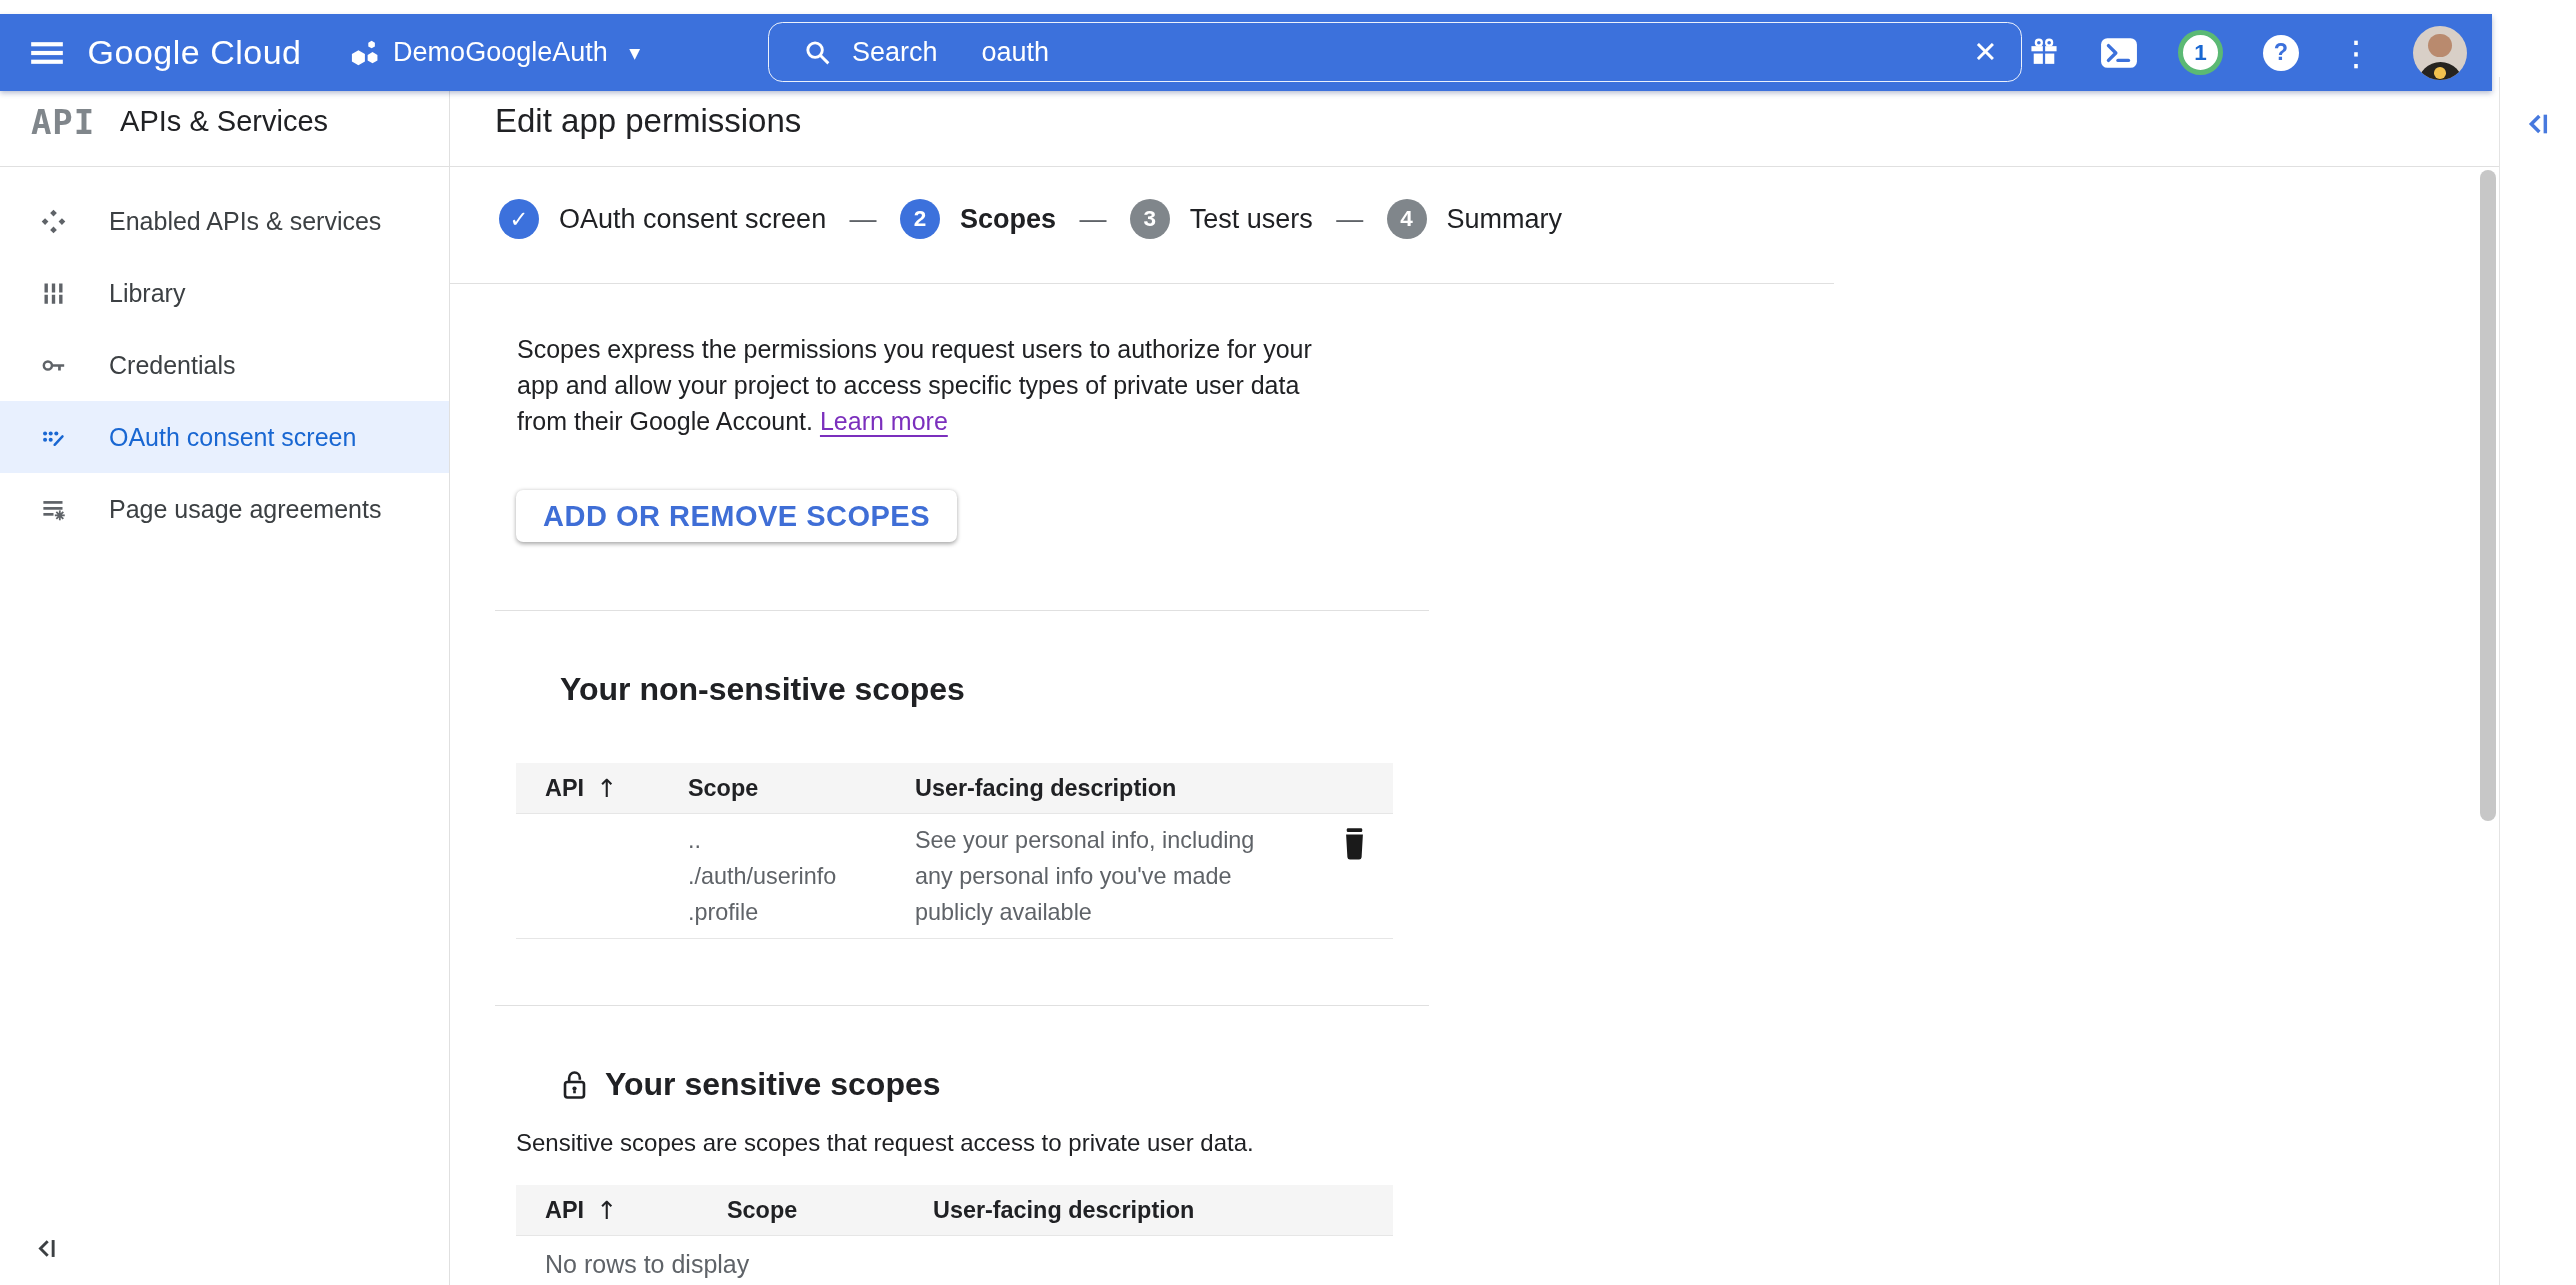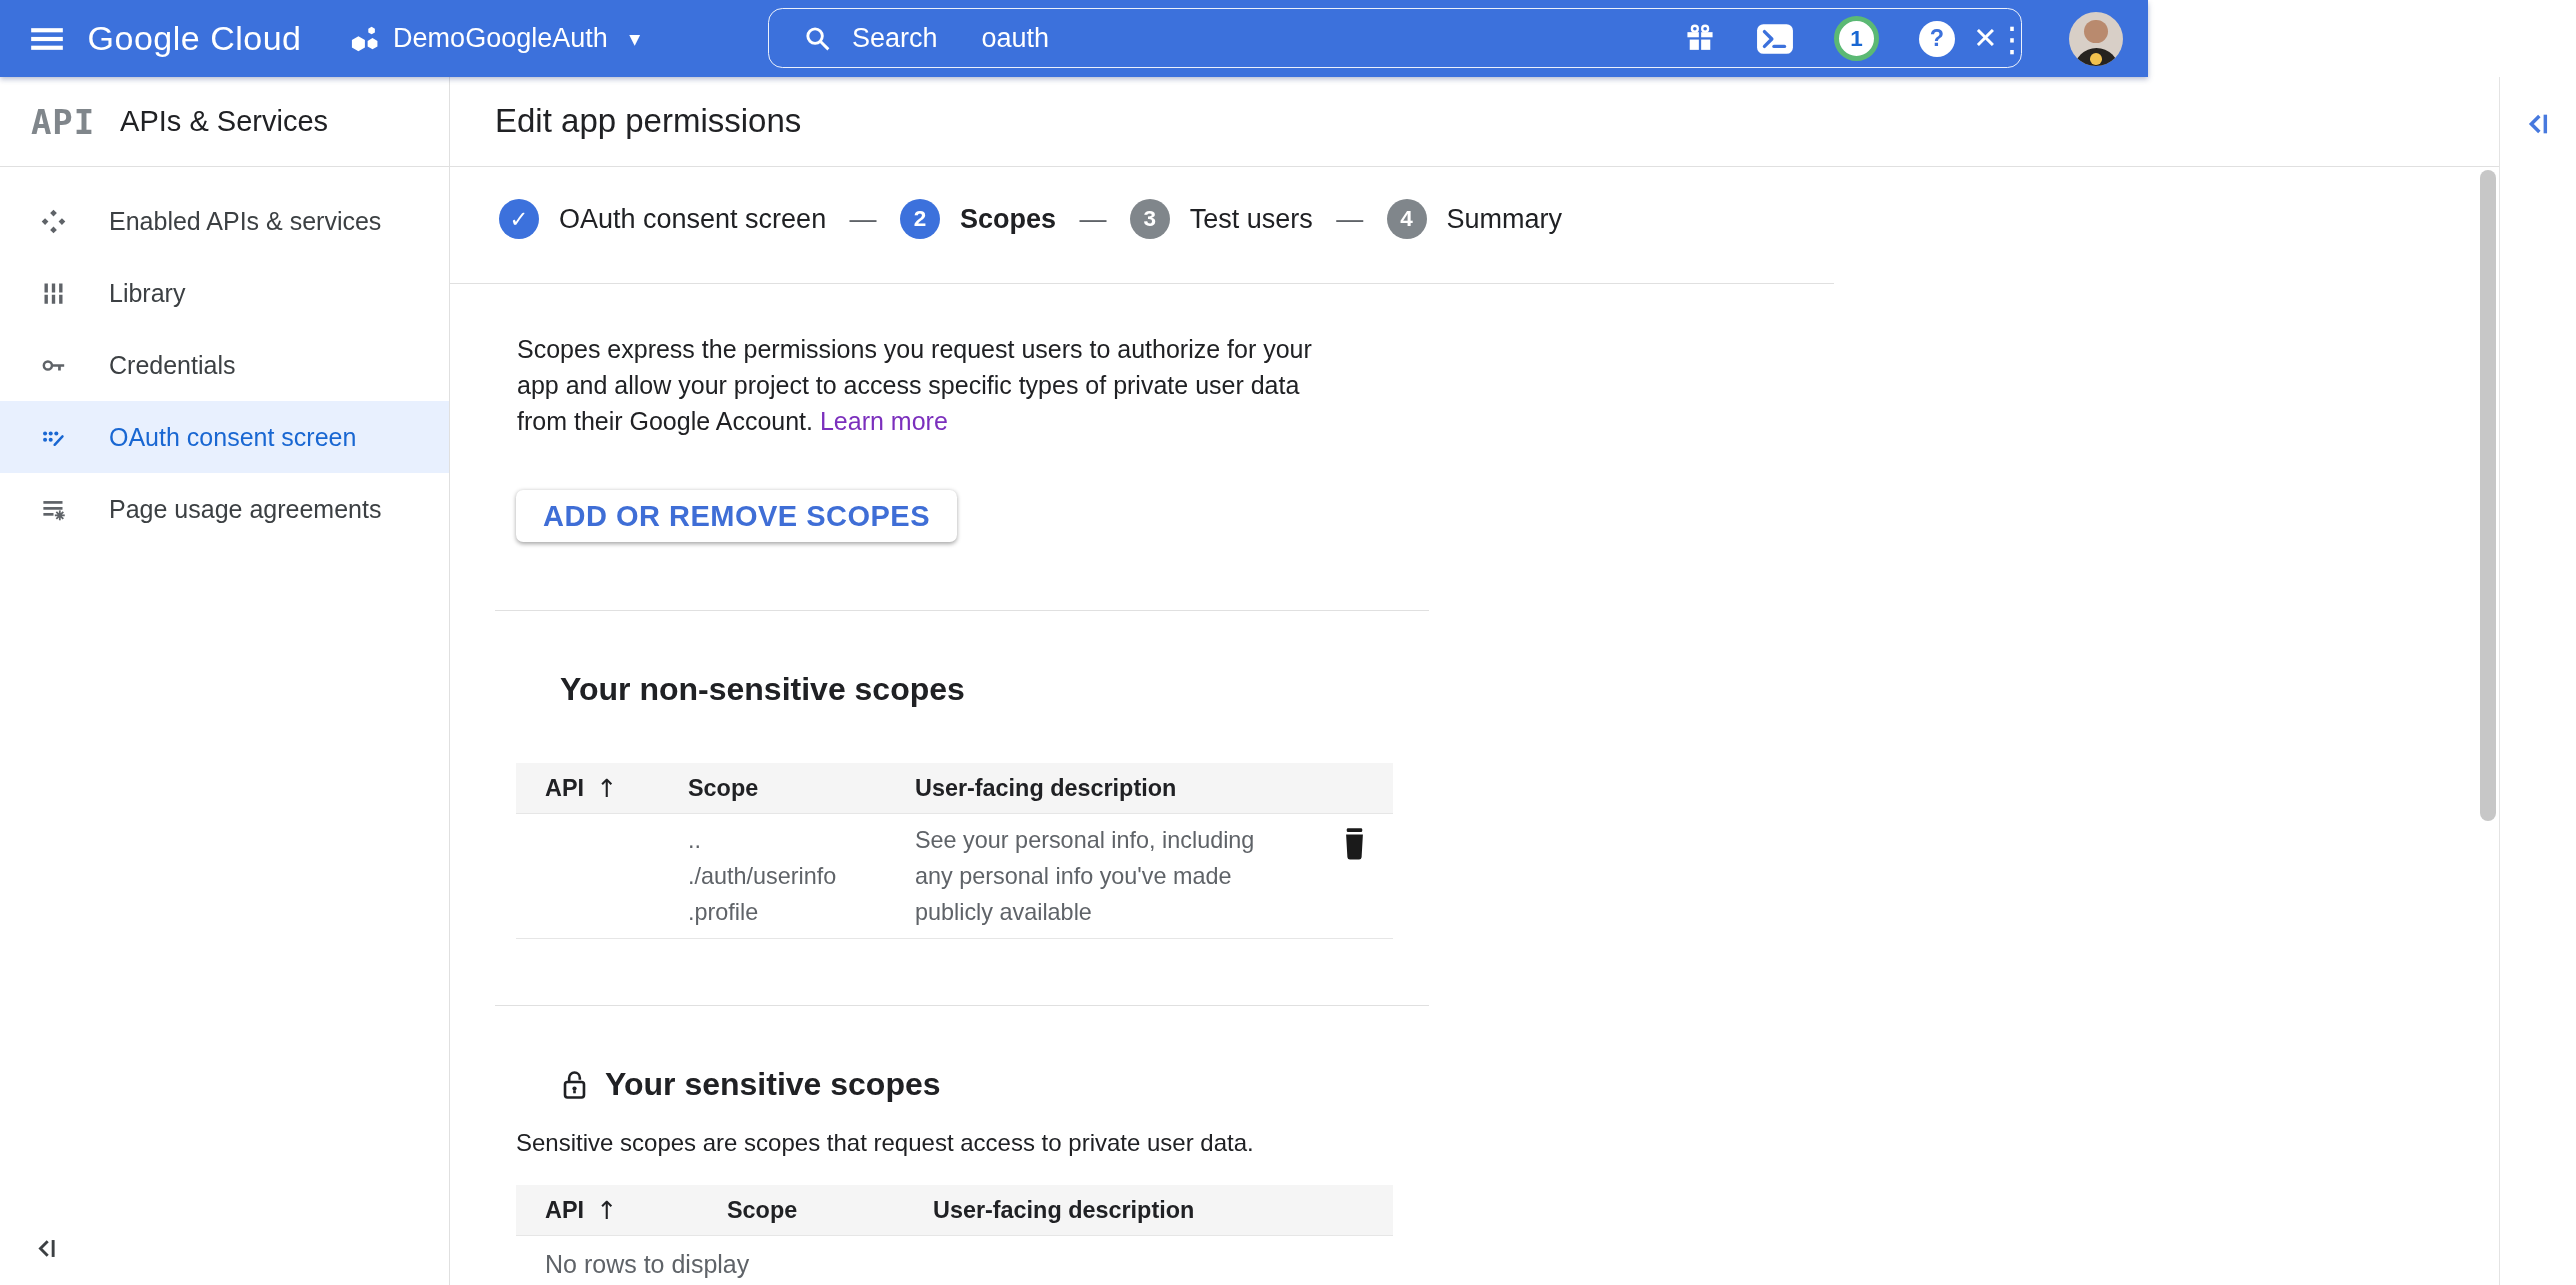--- a/index.html
+++ b/index.html
@@ -1,20 +1,20 @@
 <!DOCTYPE html>
 <html style="font-size:14.4px"><head>
 <meta charset="utf-8">
 <style>
   * { margin:0; padding:0; box-sizing:border-box; }
   body { background:#fff; font-family:"Liberation Sans","DejaVu Sans",sans-serif; }
   .app { position:relative; width:2576px; height:1285px; overflow:hidden; background:#fff; }
 
   
-  .topbar { position:absolute; left:0; top:0; width:2148px; height:77px; background:#3C71DC;
+  .topbar { position:absolute; left:0; top:14px; width:2492px; height:77px; background:#3C71DC;
             display:flex; align-items:center; z-index:10; box-shadow:0 2.7px 5.4px rgba(40,60,120,.35); }
   .hamburger { margin-left:21.6px; width:50px; height:50px; background:none; border:none; cursor:pointer;
                display:flex; align-items:center; justify-content:center; }
   .gc-logo { color:#fff; font-size:34px; margin-left:16px; letter-spacing:0.5px; white-space:nowrap; cursor:pointer; }
   .project { display:flex; align-items:center; gap:12.6px; margin-left:47px; background:none; border:none;
              color:#fff; font-size:27px; cursor:pointer; font-family:inherit; }
   .project .caret { font-size:21.6px; margin-left:9px; }
   .searchbar { position:absolute; left:768px; top:8px; width:1254px; height:60px;
                border:1.8px solid rgba(255,255,255,.9); border-radius:14.4px; display:flex; align-items:center;
                color:#fff; padding:0 23.4px 0 34px; cursor:text; }
@@ -62,21 +62,21 @@
                  color:#fff; font-size:22.5px; font-weight:700; flex:none; }
   .step-circle.done, .step-circle.current { background:#3C71DC; }
   .step-circle.todo { background:#80868B; }
   .step-label { font-size:27px; color:#202124; margin-left:20px; white-space:nowrap; }
   .step-label.current { font-weight:700; }
   .step-dash { font-size:27px; color:#5F6368; margin:0 23.4px; }
   .stepper-divider { position:absolute; left:0; top:206px; width:1384px; border-top:1.8px solid #E0E0E0; }
 
   .intro { position:absolute; left:67px; top:254px; width:901px; font-size:25px; line-height:36px; color:#202124; }
   .intro .line { display:block; }
-  .learn-more { color:#7B2FBD; text-underline-offset:4.5px; cursor:pointer; }
+  .learn-more { color:#7B2FBD; text-decoration:underline; text-underline-offset:4.5px; cursor:pointer; }
 
   .add-scopes { position:absolute; left:66px; top:413px; height:52px; padding:0 27px; background:#fff; border:none;
                 border-radius:7.2px; box-shadow:0 1.8px 4.5px rgba(0,0,0,.35); color:#3F6ED6; font-size:29px; font-weight:700;
                 letter-spacing:0.5px; cursor:pointer; font-family:inherit; }
 
   .divider { position:absolute; left:45px; width:934px; border-top:1.8px solid #E0E0E0; }
   .d3 { top:533px; } .d4 { top:928px; }
 
   .section-title { position:absolute; left:66px; font-size:32px; font-weight:600; color:#202124; display:flex; align-items:center;margin-left:44px; }
   .t-nonsensitive { top:594px; }

